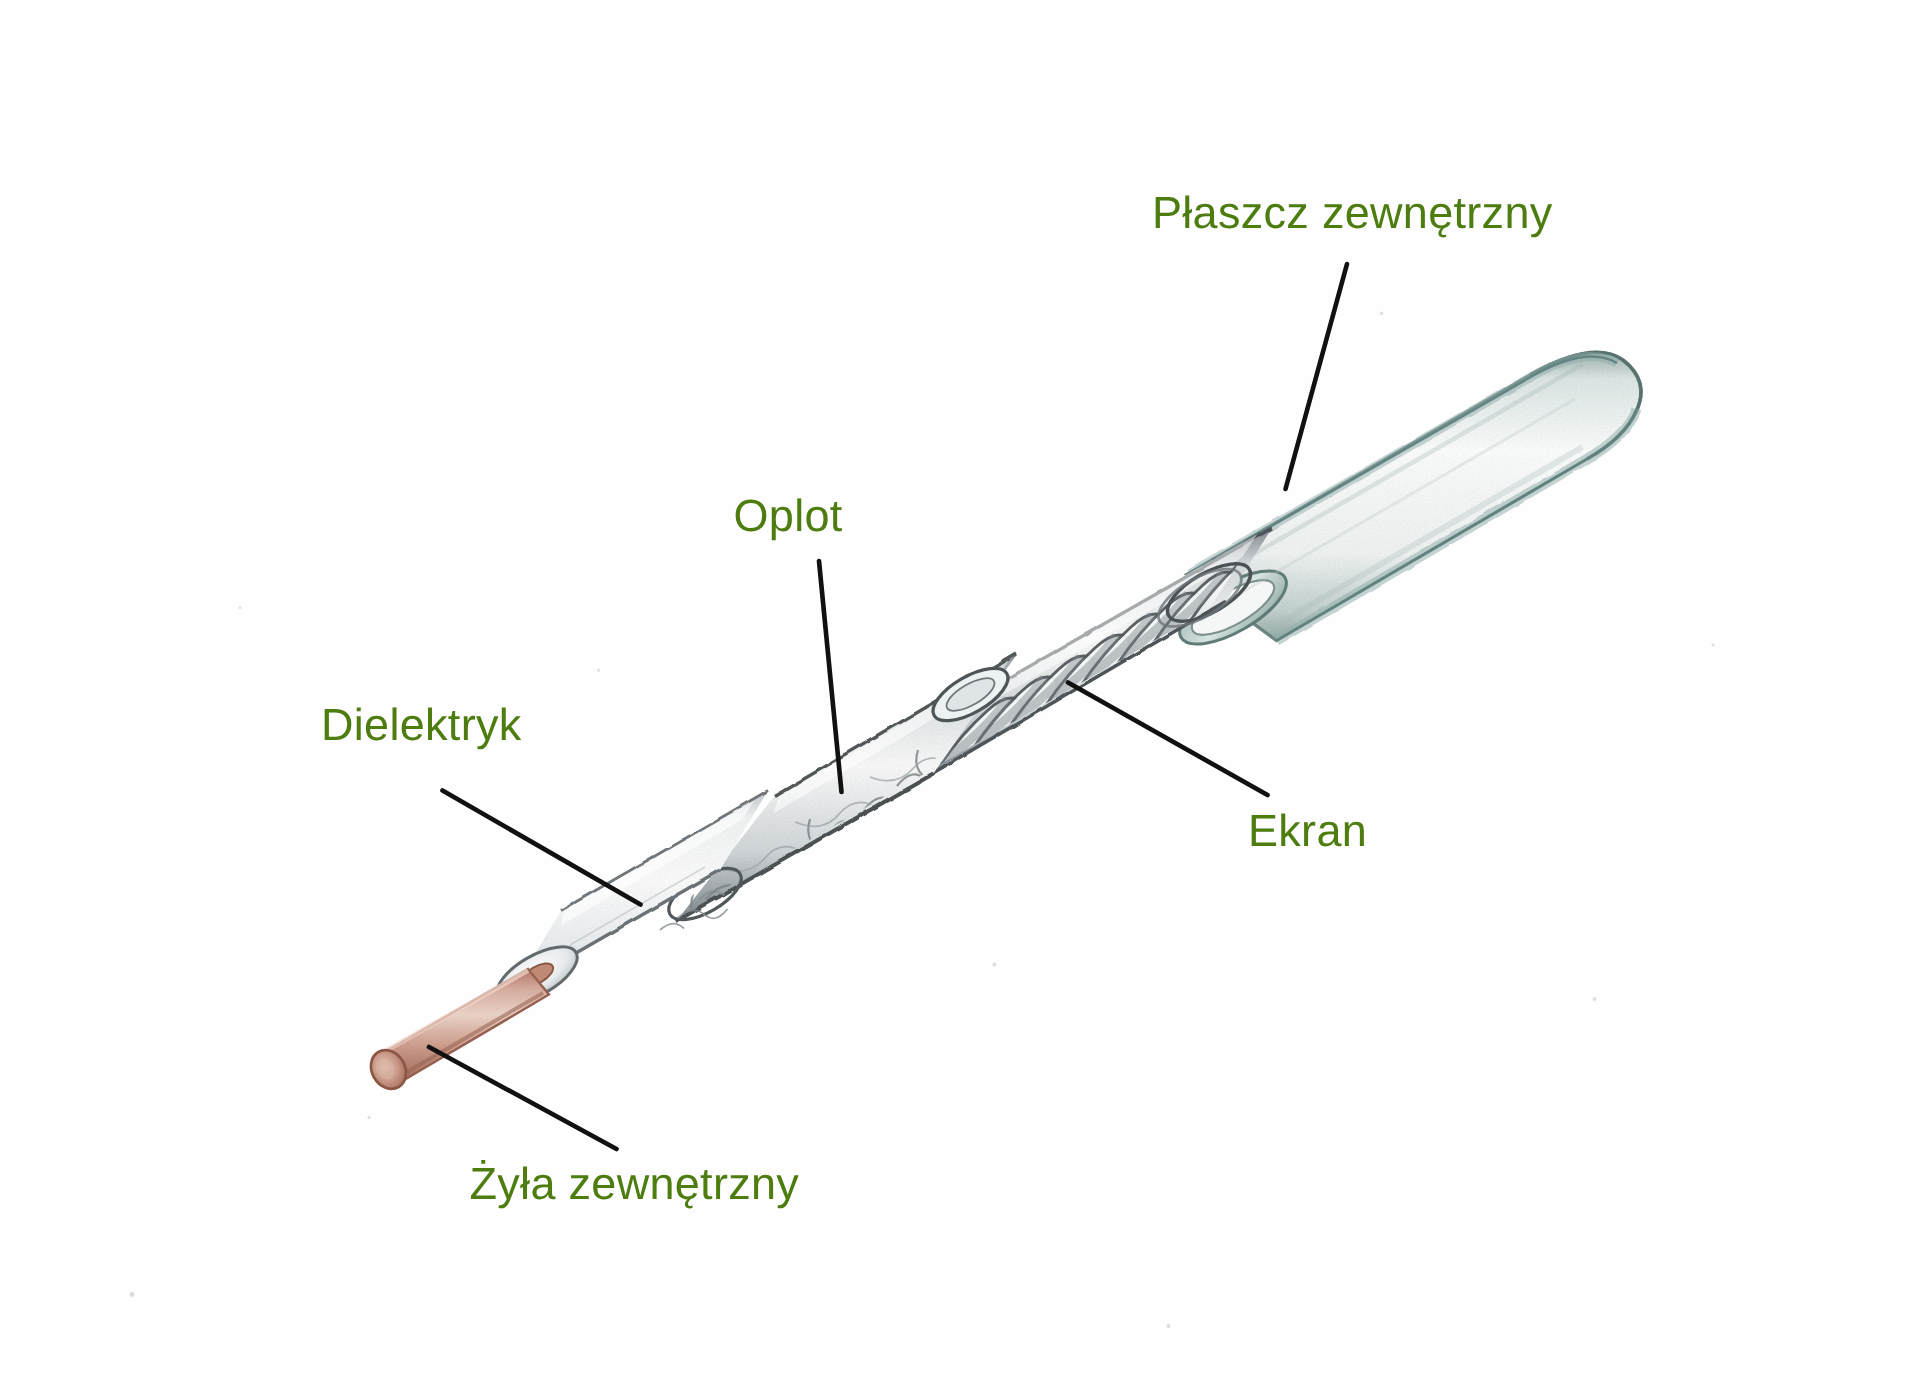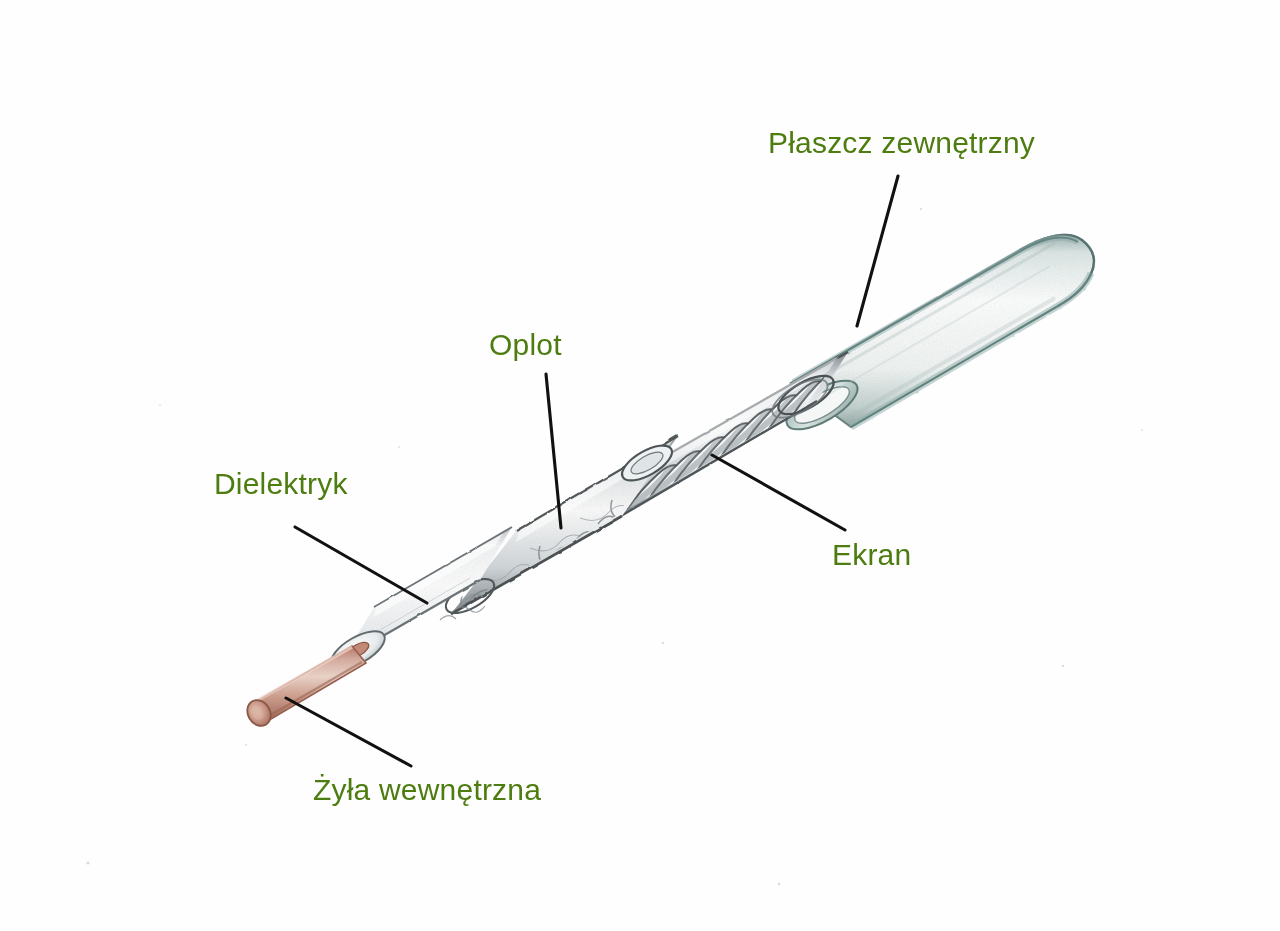--- a/index.html
+++ b/index.html
@@ -318,15 +318,15 @@
   </svg>
 
   <div class="callout-label lbl-jacket">Płaszcz zewnętrzny</div>
 
   <div class="callout-label lbl-shield">Oplot</div>
 
   <div class="callout-label lbl-dielec">Dielektryk</div>
 
   <div class="callout-label lbl-braid">Ekran</div>
 
-  <div class="callout-label lbl-core">Żyła wewnętrzna</div>
+  <div class="callout-label lbl-core">Żyła zewnętrzny</div>
 
 </div>
 
 </body></html>

